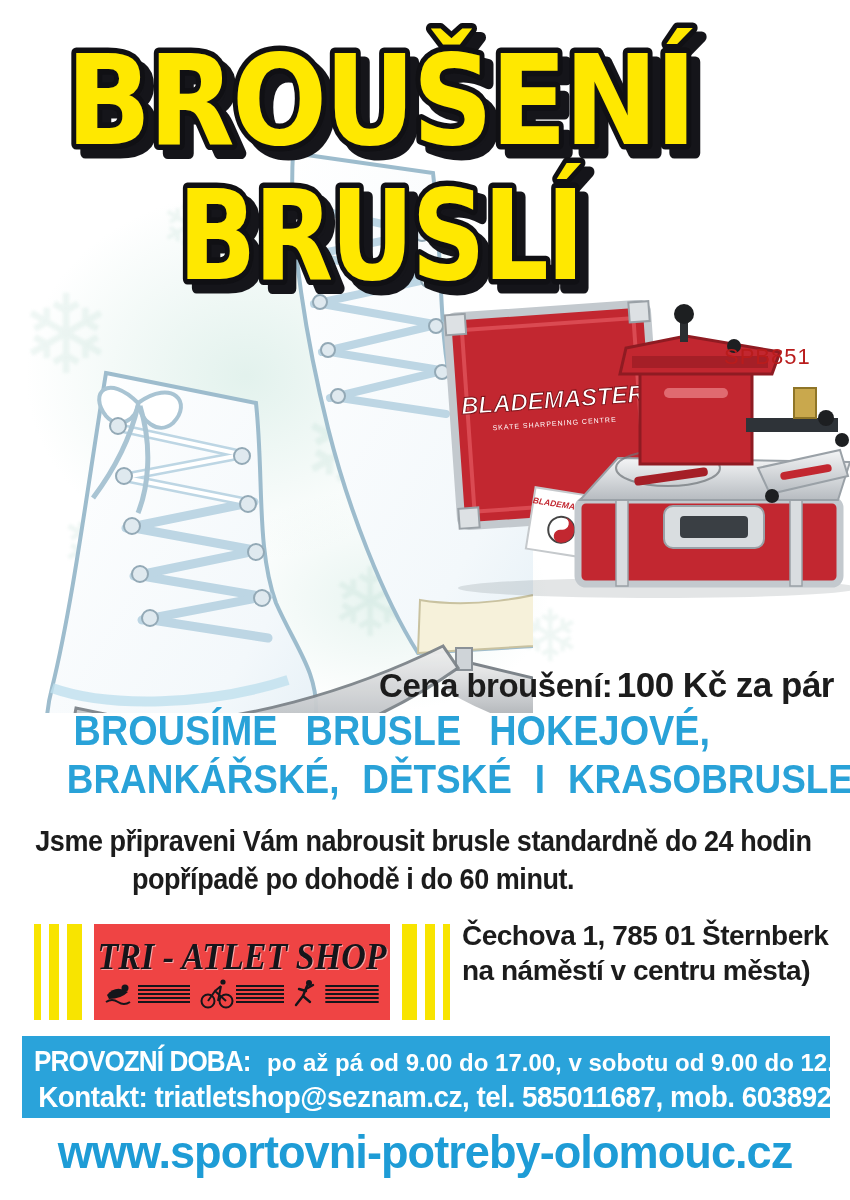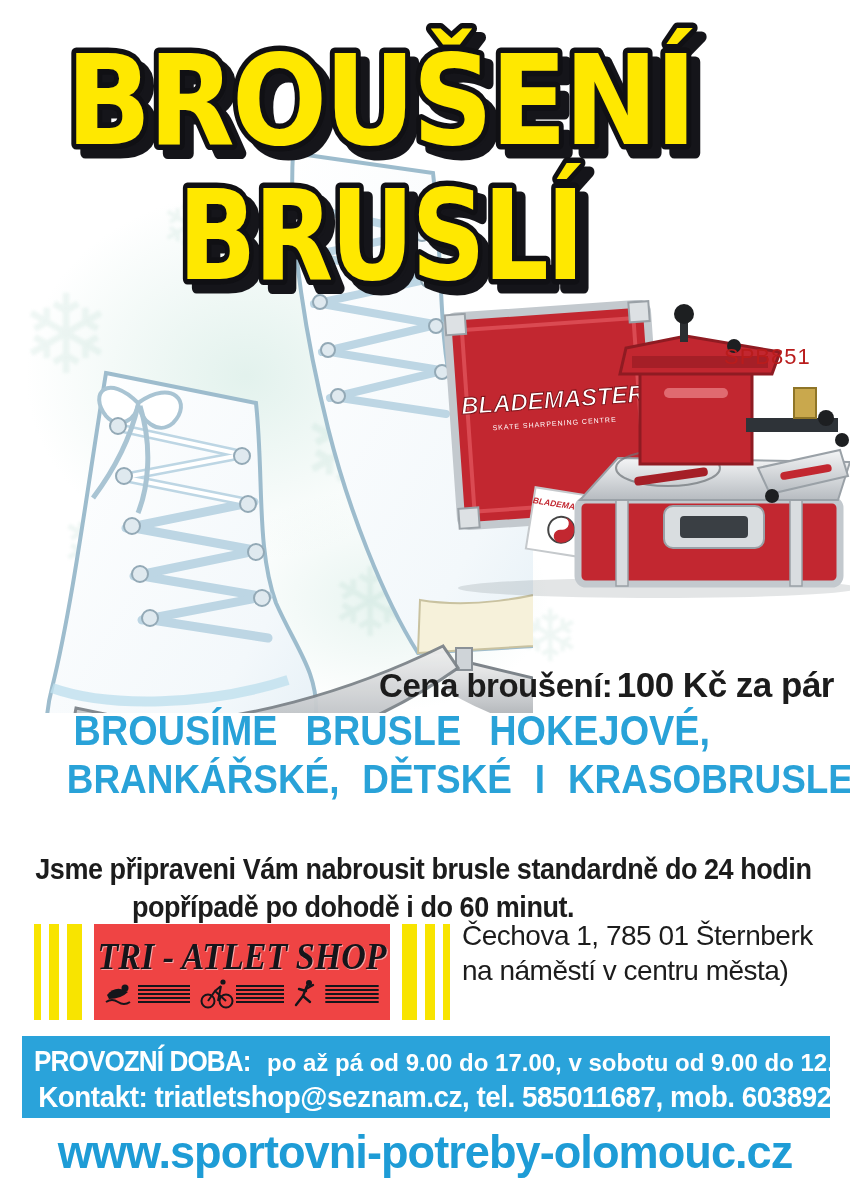--- a/index.html
+++ b/index.html
@@ -41,38 +41,38 @@
   .headline{position:absolute;top:704px;left:0;width:676px;text-align:center;color:#29A2D8;
     font-weight:bold;margin-left:33px;}
   .headline .hl1{display:block;font-size:43px;line-height:52px;letter-spacing:0;
     word-spacing:20px;transform:scaleX(.88);transform-origin:center;white-space:nowrap;
     text-shadow:0 0 2px rgba(255,255,255,.8);}
   .headline .hl2{display:block;font-size:41px;line-height:46px;word-spacing:14px;
     transform:scaleX(.9);transform-origin:center;white-space:nowrap;}
 
   
   .bodytext{position:absolute;top:822px;left:0;width:706px;text-align:center;color:#1c1c1c;
-    font-weight:bold;margin-top:28px;}
+    font-weight:bold;}
   .bodytext span{display:block;font-size:30px;line-height:38px;letter-spacing:-.5px;
     transform:scaleX(.9);transform-origin:center;white-space:nowrap;}
 
   
   .logo-row{position:absolute;left:34px;top:924px;height:96px;display:flex;align-items:stretch;}
   .ybar{background:#F8E400;margin-right:8px;}
   .ybar.b1{width:7px;} .ybar.b2{width:10px;} .ybar.b3{width:15px;margin-right:12px;}
   .ybar.r3{width:15px;margin-left:12px;margin-right:8px;} .ybar.r2{width:10px;} .ybar.r1{width:7px;margin-right:0;}
   .logo-box{width:296px;background:#ef4444;display:flex;flex-direction:column;align-items:center;
     justify-content:center;padding-top:4px;}
   .logo-text{font-family:"Liberation Serif", serif;font-style:italic;font-weight:bold;
     font-size:37px;color:#15151a;letter-spacing:0;line-height:38px;white-space:nowrap;
     transform:scaleX(.92);text-shadow:1px 1px 0 rgba(255,255,255,.55);}
   .picto-row{display:flex;gap:6px;margin-top:2px;}
 
   
-  .address{position:absolute;left:462px;top:918px;color:#1c1c1c;font-weight:normal;}
+  .address{position:absolute;left:462px;top:918px;color:#1c1c1c;font-weight:bold;}
   .address span{display:block;font-size:28px;line-height:35px;letter-spacing:-.5px;white-space:nowrap;}
 
   
   .info-bar{position:absolute;left:22px;top:1036px;width:808px;height:82px;background:#2AA3DA;
     color:#ffffff;text-align:center;}
   .ib-line1{margin-top:9px;white-space:nowrap;}
   .hours-label{font-size:29px;font-weight:bold;letter-spacing:-1px;display:inline-block;
     transform:scaleX(.9);transform-origin:center;}
   .hours-value{font-size:24px;font-weight:bold;letter-spacing:0;}
   .ib-line2{font-size:29px;font-weight:bold;letter-spacing:-.5px;margin-top:3px;

